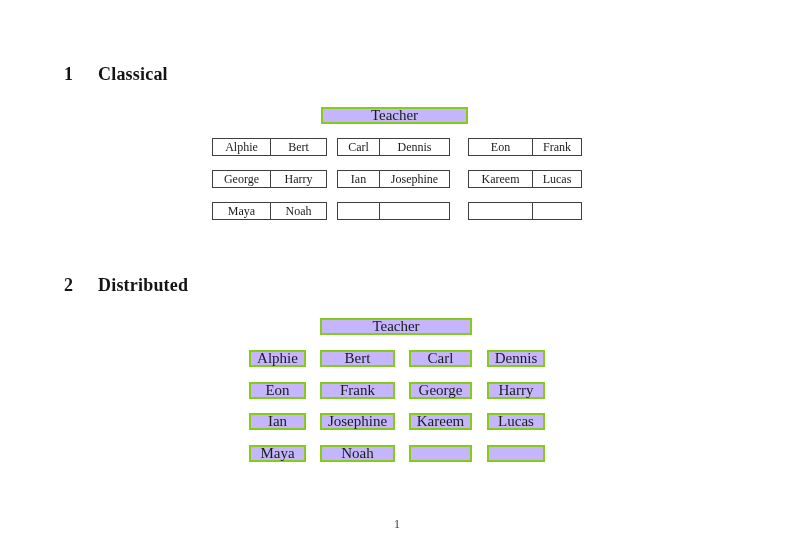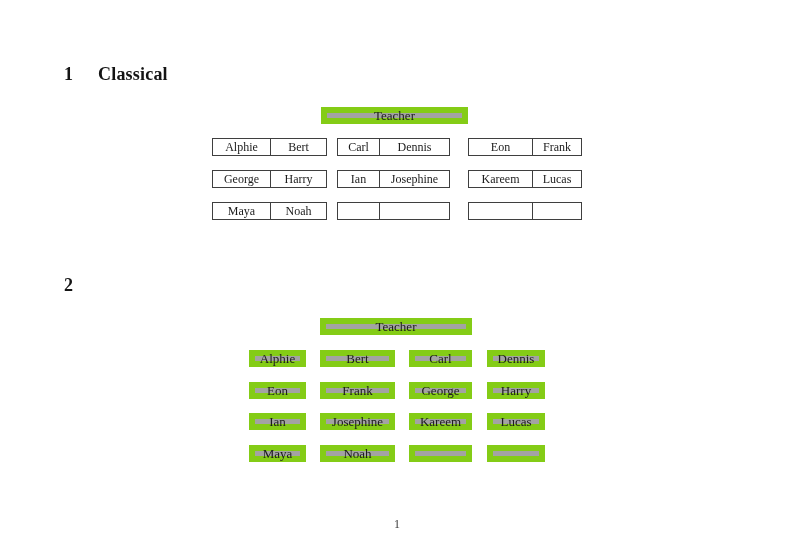--- a/index.html
+++ b/index.html
@@ -22,26 +22,26 @@
     font-weight: 700;
     font-size: 18px;
     color: #141414;
     letter-spacing: 0.2px;
   }
   .heading-number { width: 34px; }
   
   .box {
     position: absolute;
     box-sizing: border-box;
-    border: 6px solid #84cc16;
-    background: #a3a3a3;
+    border: 2px solid #84cc16;
+    background: #c4b5fd;
     display: flex;
     align-items: center;
     justify-content: center;
-    font-size: 13px;
+    font-size: 15px;
     line-height: 1;
     color: #1b1b1b;
     white-space: nowrap;
   }
   
   .desk {
     position: absolute;
     box-sizing: border-box;
     border: 1px solid #3f3f3f;
     background: #ffffff;
@@ -116,20 +116,21 @@
     <div class="cell" style="width:41px;"></div>
     <div class="cell right"></div>
   </div>
   <div class="desk" style="left:468px; top:202px; width:114px; height:18px;">
     <div class="cell" style="width:63px;"></div>
     <div class="cell right"></div>
   </div>
 
   <div class="section-heading" style="left:64px; top:275px;">
     <span class="heading-number">2</span>
+    <span class="heading-title">Distributed</span>
   </div>
 
   <div class="box" style="left:320px; top:318px; width:152px; height:17px;">Teacher</div>
 
   <div class="box" style="left:249px; top:350px; width:57px; height:17px;">Alphie</div>
   <div class="box" style="left:320px; top:350px; width:75px; height:17px;">Bert</div>
   <div class="box" style="left:409px; top:350px; width:63px; height:17px;">Carl</div>
   <div class="box" style="left:487px; top:350px; width:58px; height:17px;">Dennis</div>
 
   <div class="box" style="left:249px; top:382px; width:57px; height:17px;">Eon</div>

